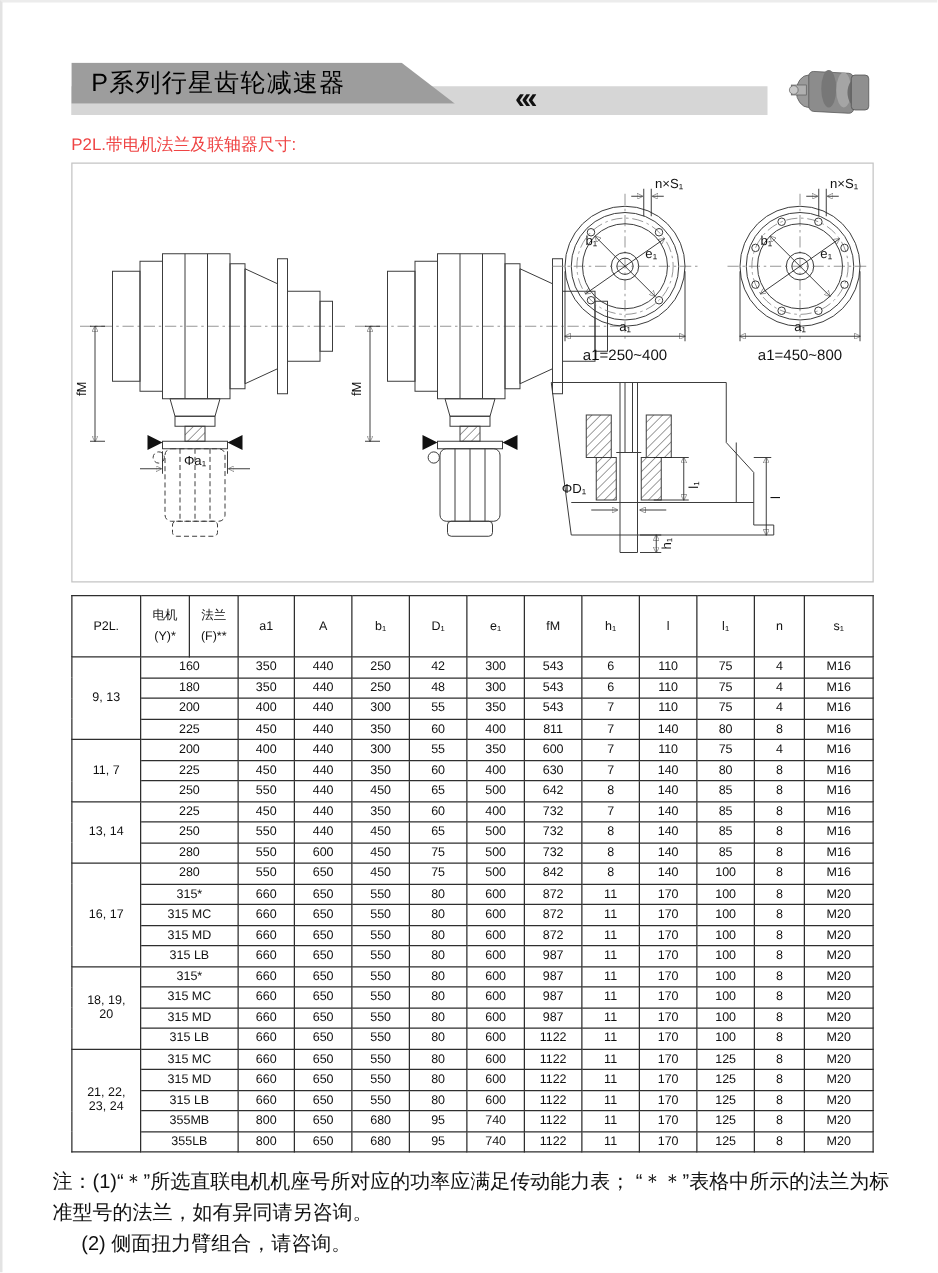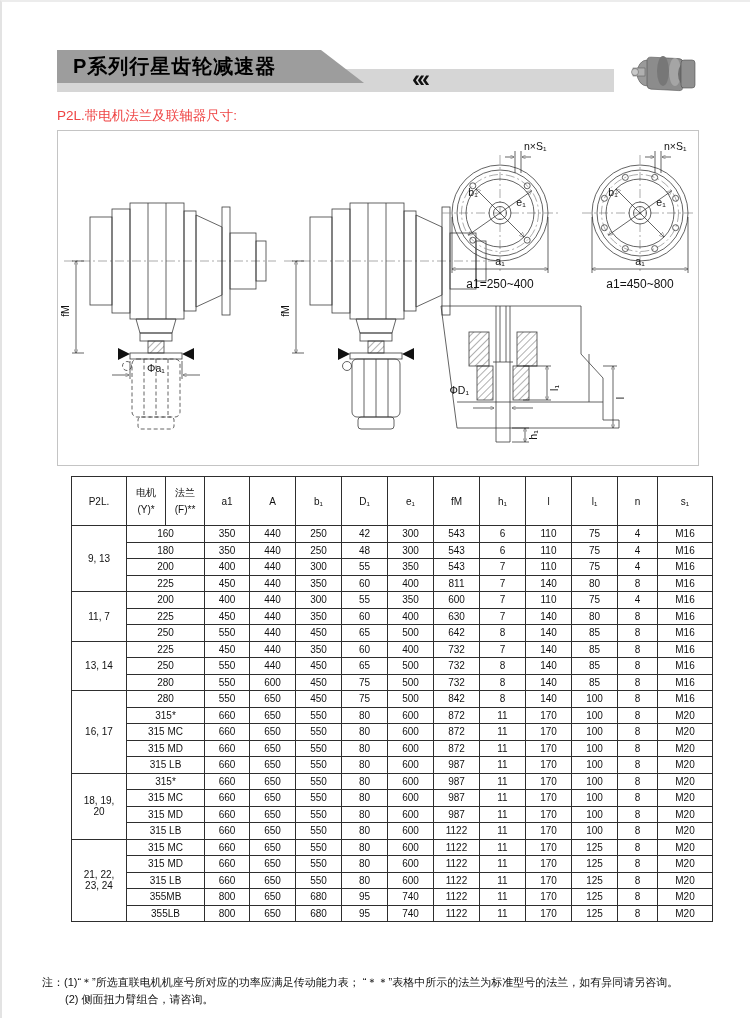--- a/index.html
+++ b/index.html
@@ -14,21 +14,21 @@
   .band-light{
     position:absolute;left:55px;top:67px;width:557px;height:23px;
     background:#d6d6d6;display:flex;align-items:center;
   }
   .band-dark{
     position:absolute;left:55px;top:48px;width:307px;height:33px;
     background:#9d9d9d;
     clip-path:polygon(0 0,86% 0,100% 100%,0 100%);
     display:flex;align-items:center;
   }
-  .band-dark .title{font-size:20px;font-weight:bold;color:#000;padding-left:16px;letter-spacing:1px;white-space:nowrap;}
+  .band-dark .title{font-size:20px;font-weight:normal;color:#000;padding-left:16px;letter-spacing:1px;white-space:nowrap;}
   .subtitle-wrap{position:absolute;left:355px;top:0;height:23px;display:flex;align-items:center;gap:8px;}
   .chevrons{font-size:24px;font-weight:bold;line-height:20px;letter-spacing:-3px;transform:translateY(-2px);}
   .subtitle{font-size:15px;font-weight:bold;letter-spacing:1px;white-space:nowrap;}
   .product-photo{position:absolute;left:627px;top:44px;width:82px;height:50px;}
 
   .section-label{position:absolute;left:55px;top:105px;font-size:13.5px;color:#ef4444;}
 
   
   .figure-box{
     position:absolute;left:55px;top:128px;width:640px;height:334px;
@@ -40,33 +40,33 @@
   .fig .cl{stroke:#888;stroke-dasharray:9 3 2 3;stroke-width:.7;}
   .fig .dim{stroke:#222;stroke-width:.7;}
   .fig .dash{stroke-dasharray:4 2.5;}
   .fig .hatch{fill:url(#hatch);}
   .fig .solidfill{fill:#111;stroke:none;}
   .fig text{fill:#111;stroke:none;font-family:"Liberation Sans","DejaVu Sans",sans-serif;font-size:10.5px;}
   .fig text.cap{font-size:12px;}
 
   
   .dim-table{
-    position:absolute;left:69px;top:474px;width:641px;
+    position:absolute;left:55px;top:474px;width:641px;
     border-collapse:collapse;table-layout:fixed;
   }
   .dim-table th,.dim-table td{
     border:1px solid #2e2e2e;text-align:center;vertical-align:middle;
     font-size:10px;padding:0;white-space:pre-line;color:#111;
   }
   .dim-table th{height:48px;font-weight:normal;line-height:1.7;}
   .dim-table td{height:15.5px;line-height:1.1;}
   .dim-table .group-cell{font-size:10px;}
 
   
-  .notes{position:absolute;left:40px;top:972px;width:670px;font-size:11px;line-height:1.55;color:#111;}
+  .notes{position:absolute;left:40px;top:932px;width:670px;font-size:16px;line-height:1.55;color:#111;}
   .notes .n2{padding-left:23px;}
   .page-number{position:absolute;right:55px;top:1024px;font-size:10px;color:#a16207;}
 </style>
 </head>
 <body>
 
 <div class="page">
 
   <div class="band-light">
     <div class="subtitle-wrap">

